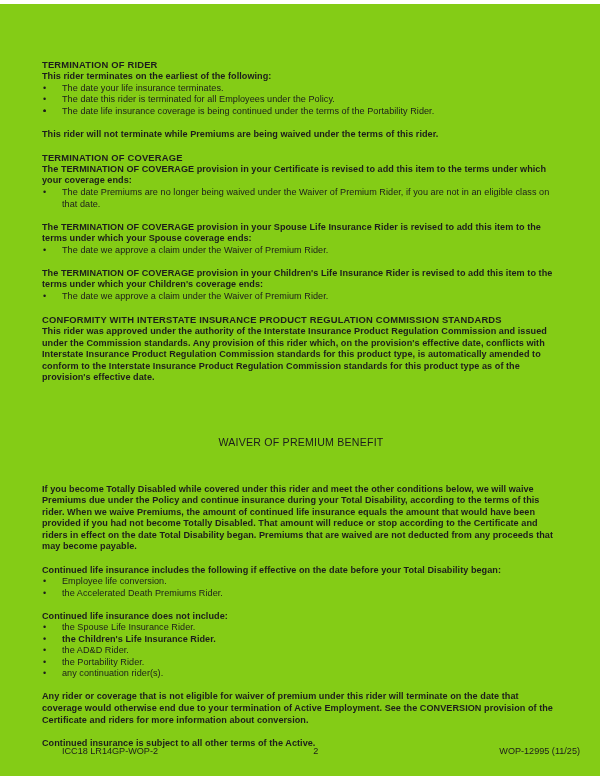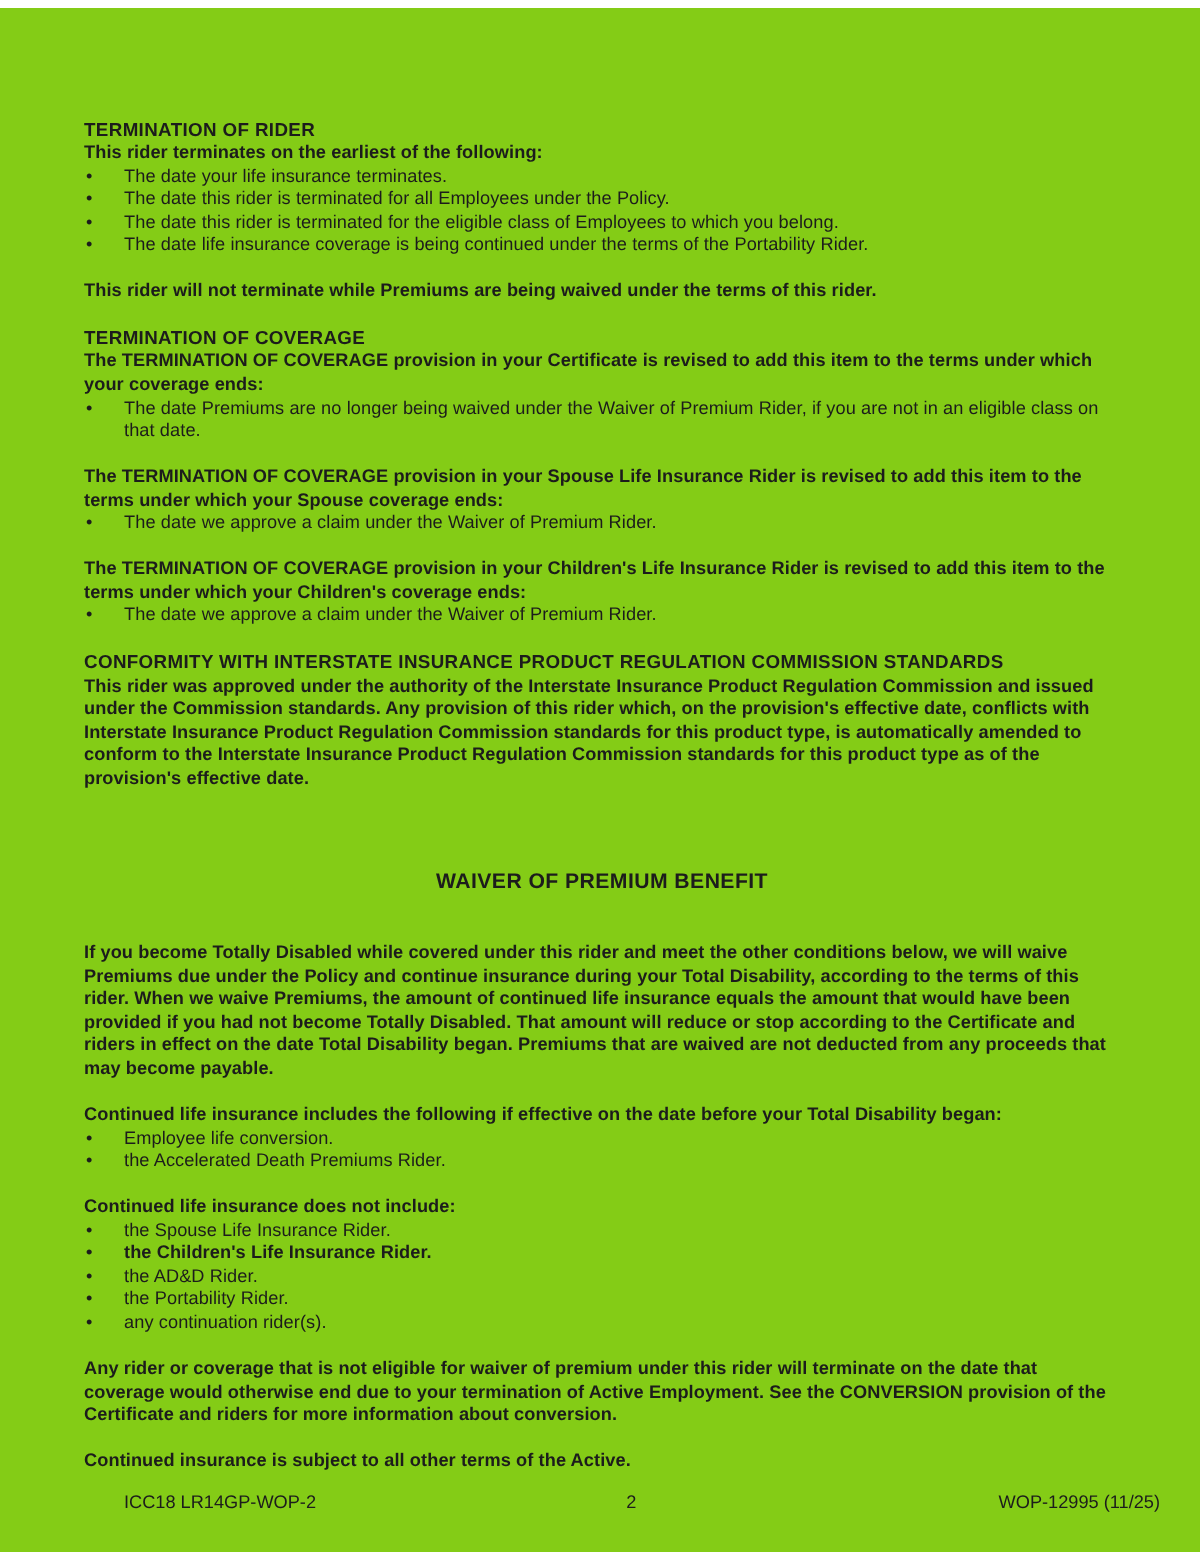--- a/index.html
+++ b/index.html
@@ -33,22 +33,22 @@
   }
   h2.section-heading {
     font-size: 9.4px;
     font-weight: bold;
     margin: 0 0 0.5px 0;
     line-height: 11.6px;
     letter-spacing: 0.02em;
   }
   h2.center-heading {
     font-size: 10.6px;
-    font-weight: bold;
-    margin: 0;
+    font-weight: normal;
+    margin: 12px;
     text-align: center;
     line-height: 13px;
     letter-spacing: 0.02em;
   }
   p.body-text {
     font-size: 9.1px;
     line-height: 11.55px;
     margin: 0;
     letter-spacing: 0.005em;
     text-align: left;
@@ -113,21 +113,20 @@
       <li>
         <span class="bullet-dot">•</span>
         <span>The date your life insurance terminates.</span>
       </li>
       <li>
         <span class="bullet-dot">•</span>
         <span>The date this rider is terminated for all Employees under the Policy.</span>
       </li>
       <li>
         <span class="bullet-dot">•</span>
-        <span>The date this rider is terminated for the eligible class of Employees to which you belong.</span>
       </li>
       <li>
         <span class="bullet-dot">•</span>
         <span>The date life insurance coverage is being continued under the terms of the Portability Rider.</span>
       </li>
     </ul>
 
     <div class="gap-md"></div>
 
     <p class="body-text">This rider will not terminate while Premiums are being waived under the terms of this rider.</p>

